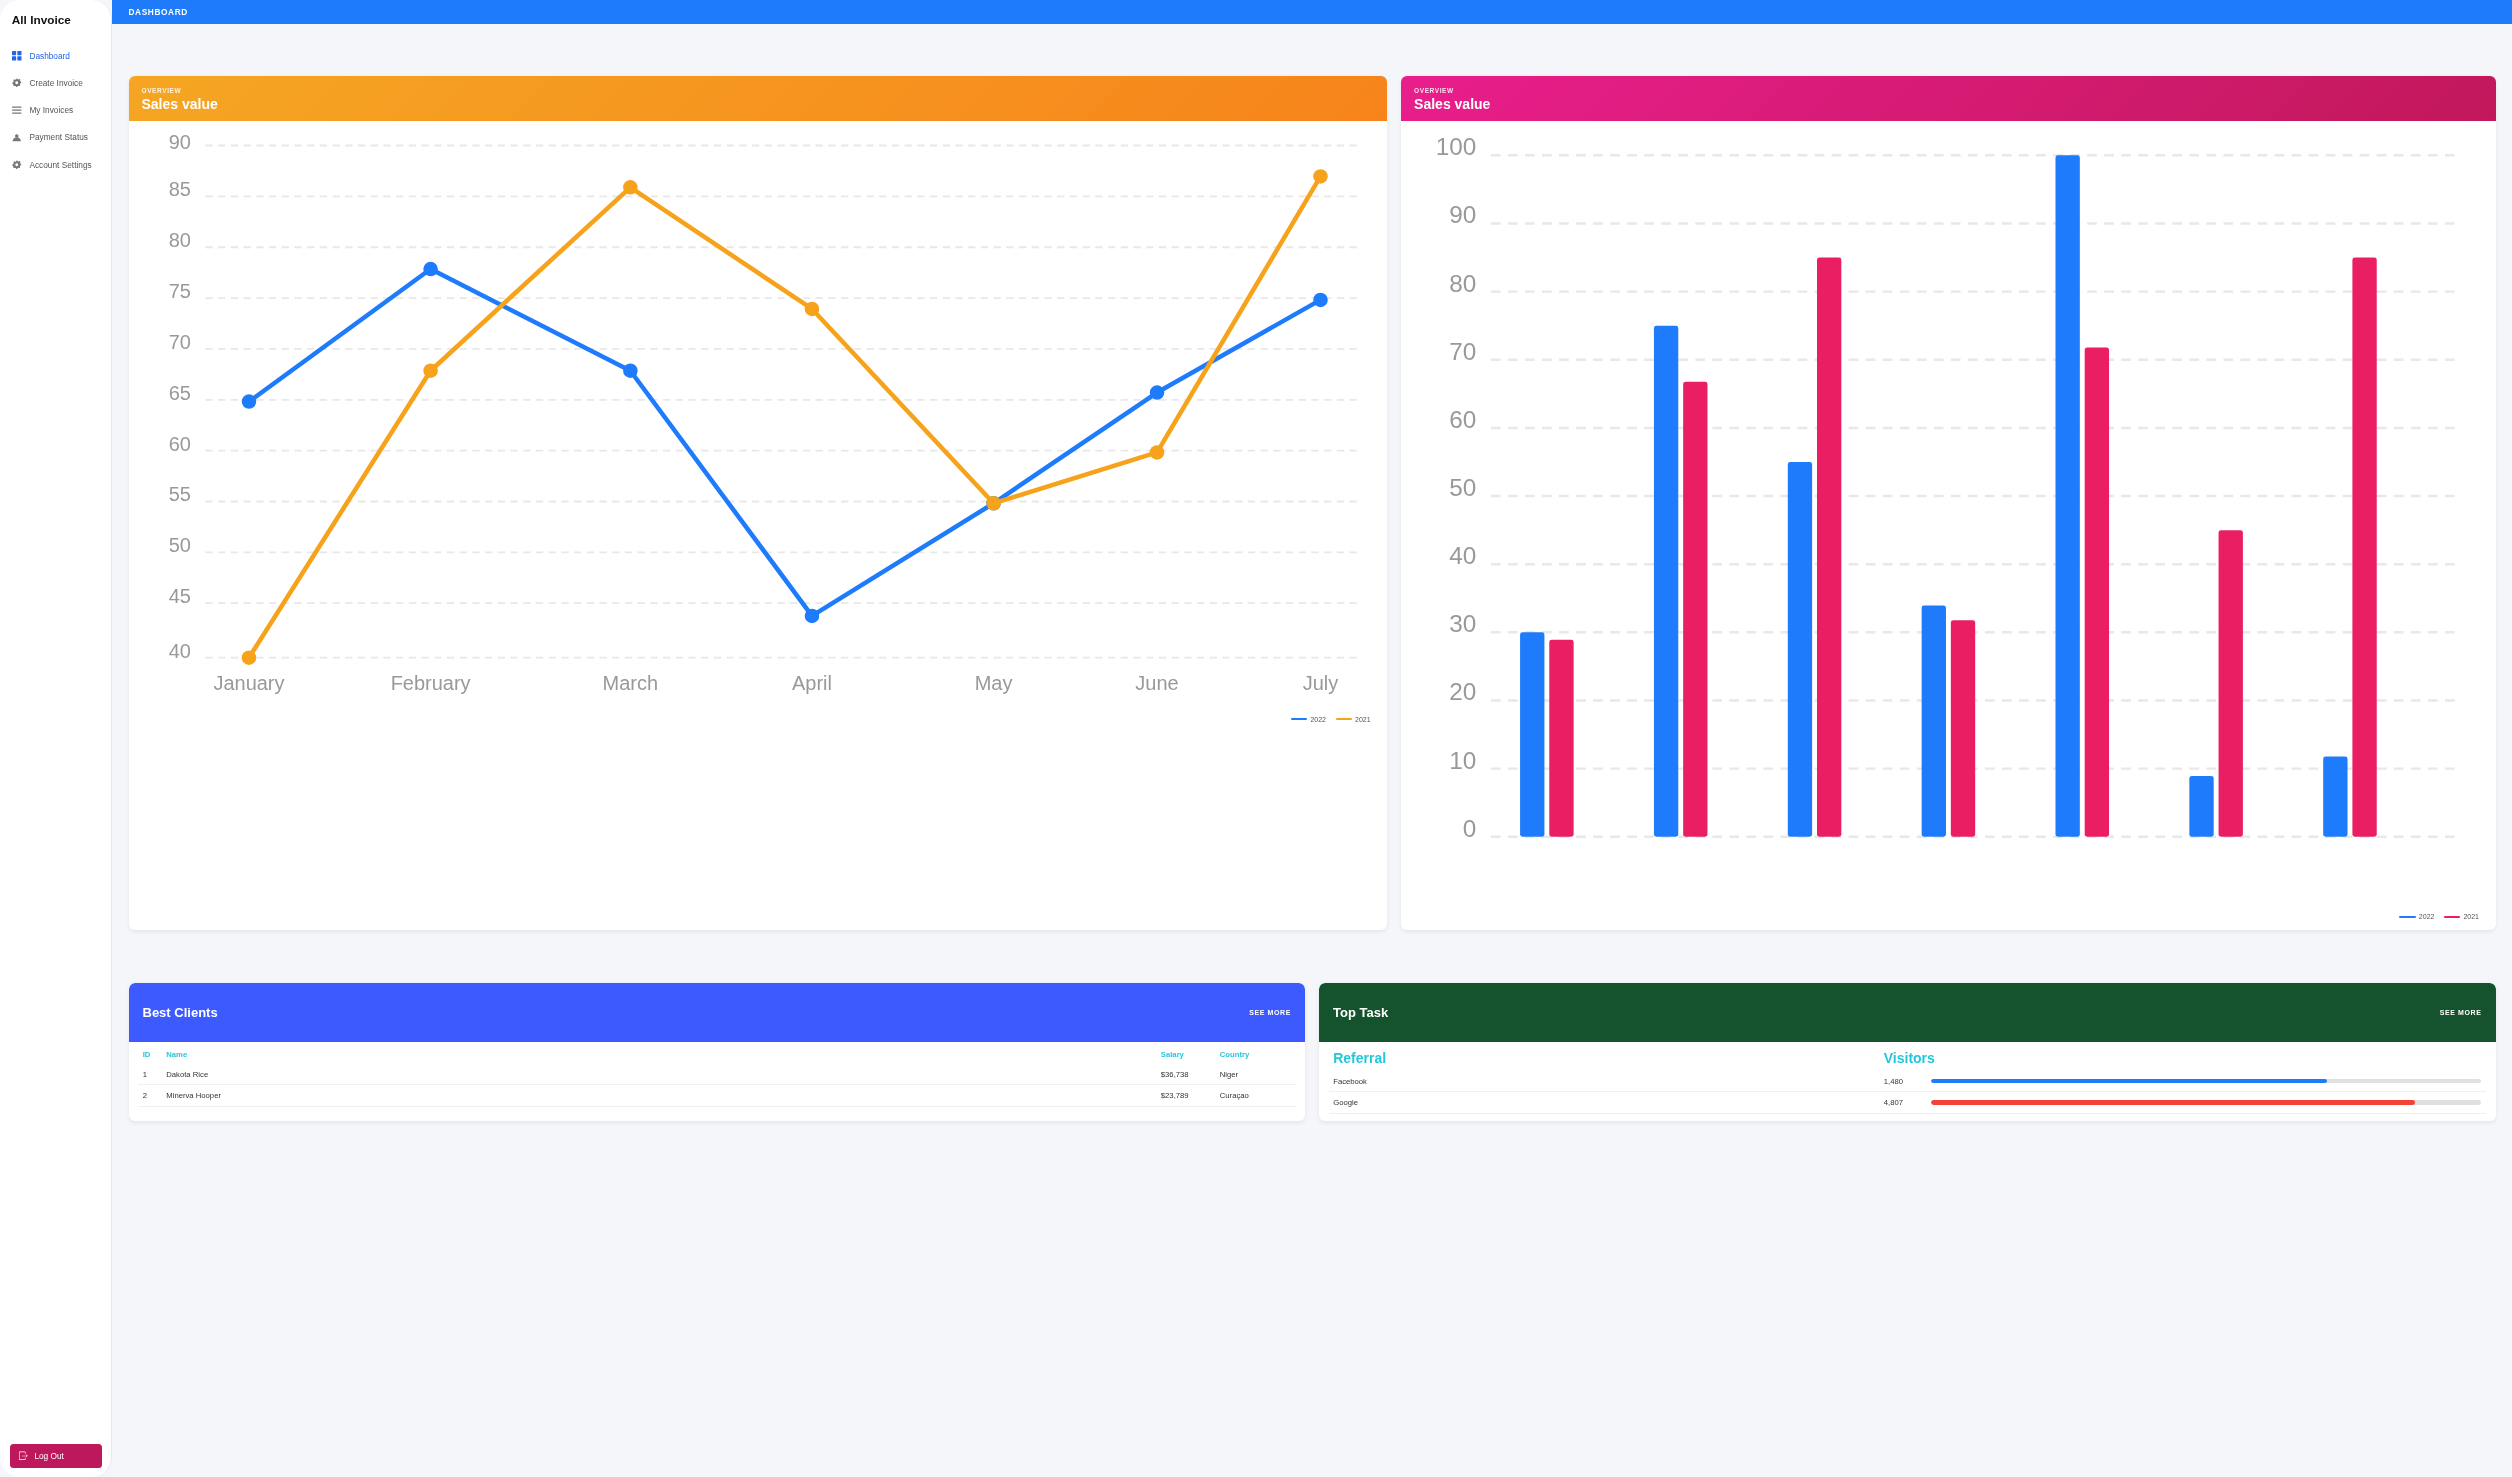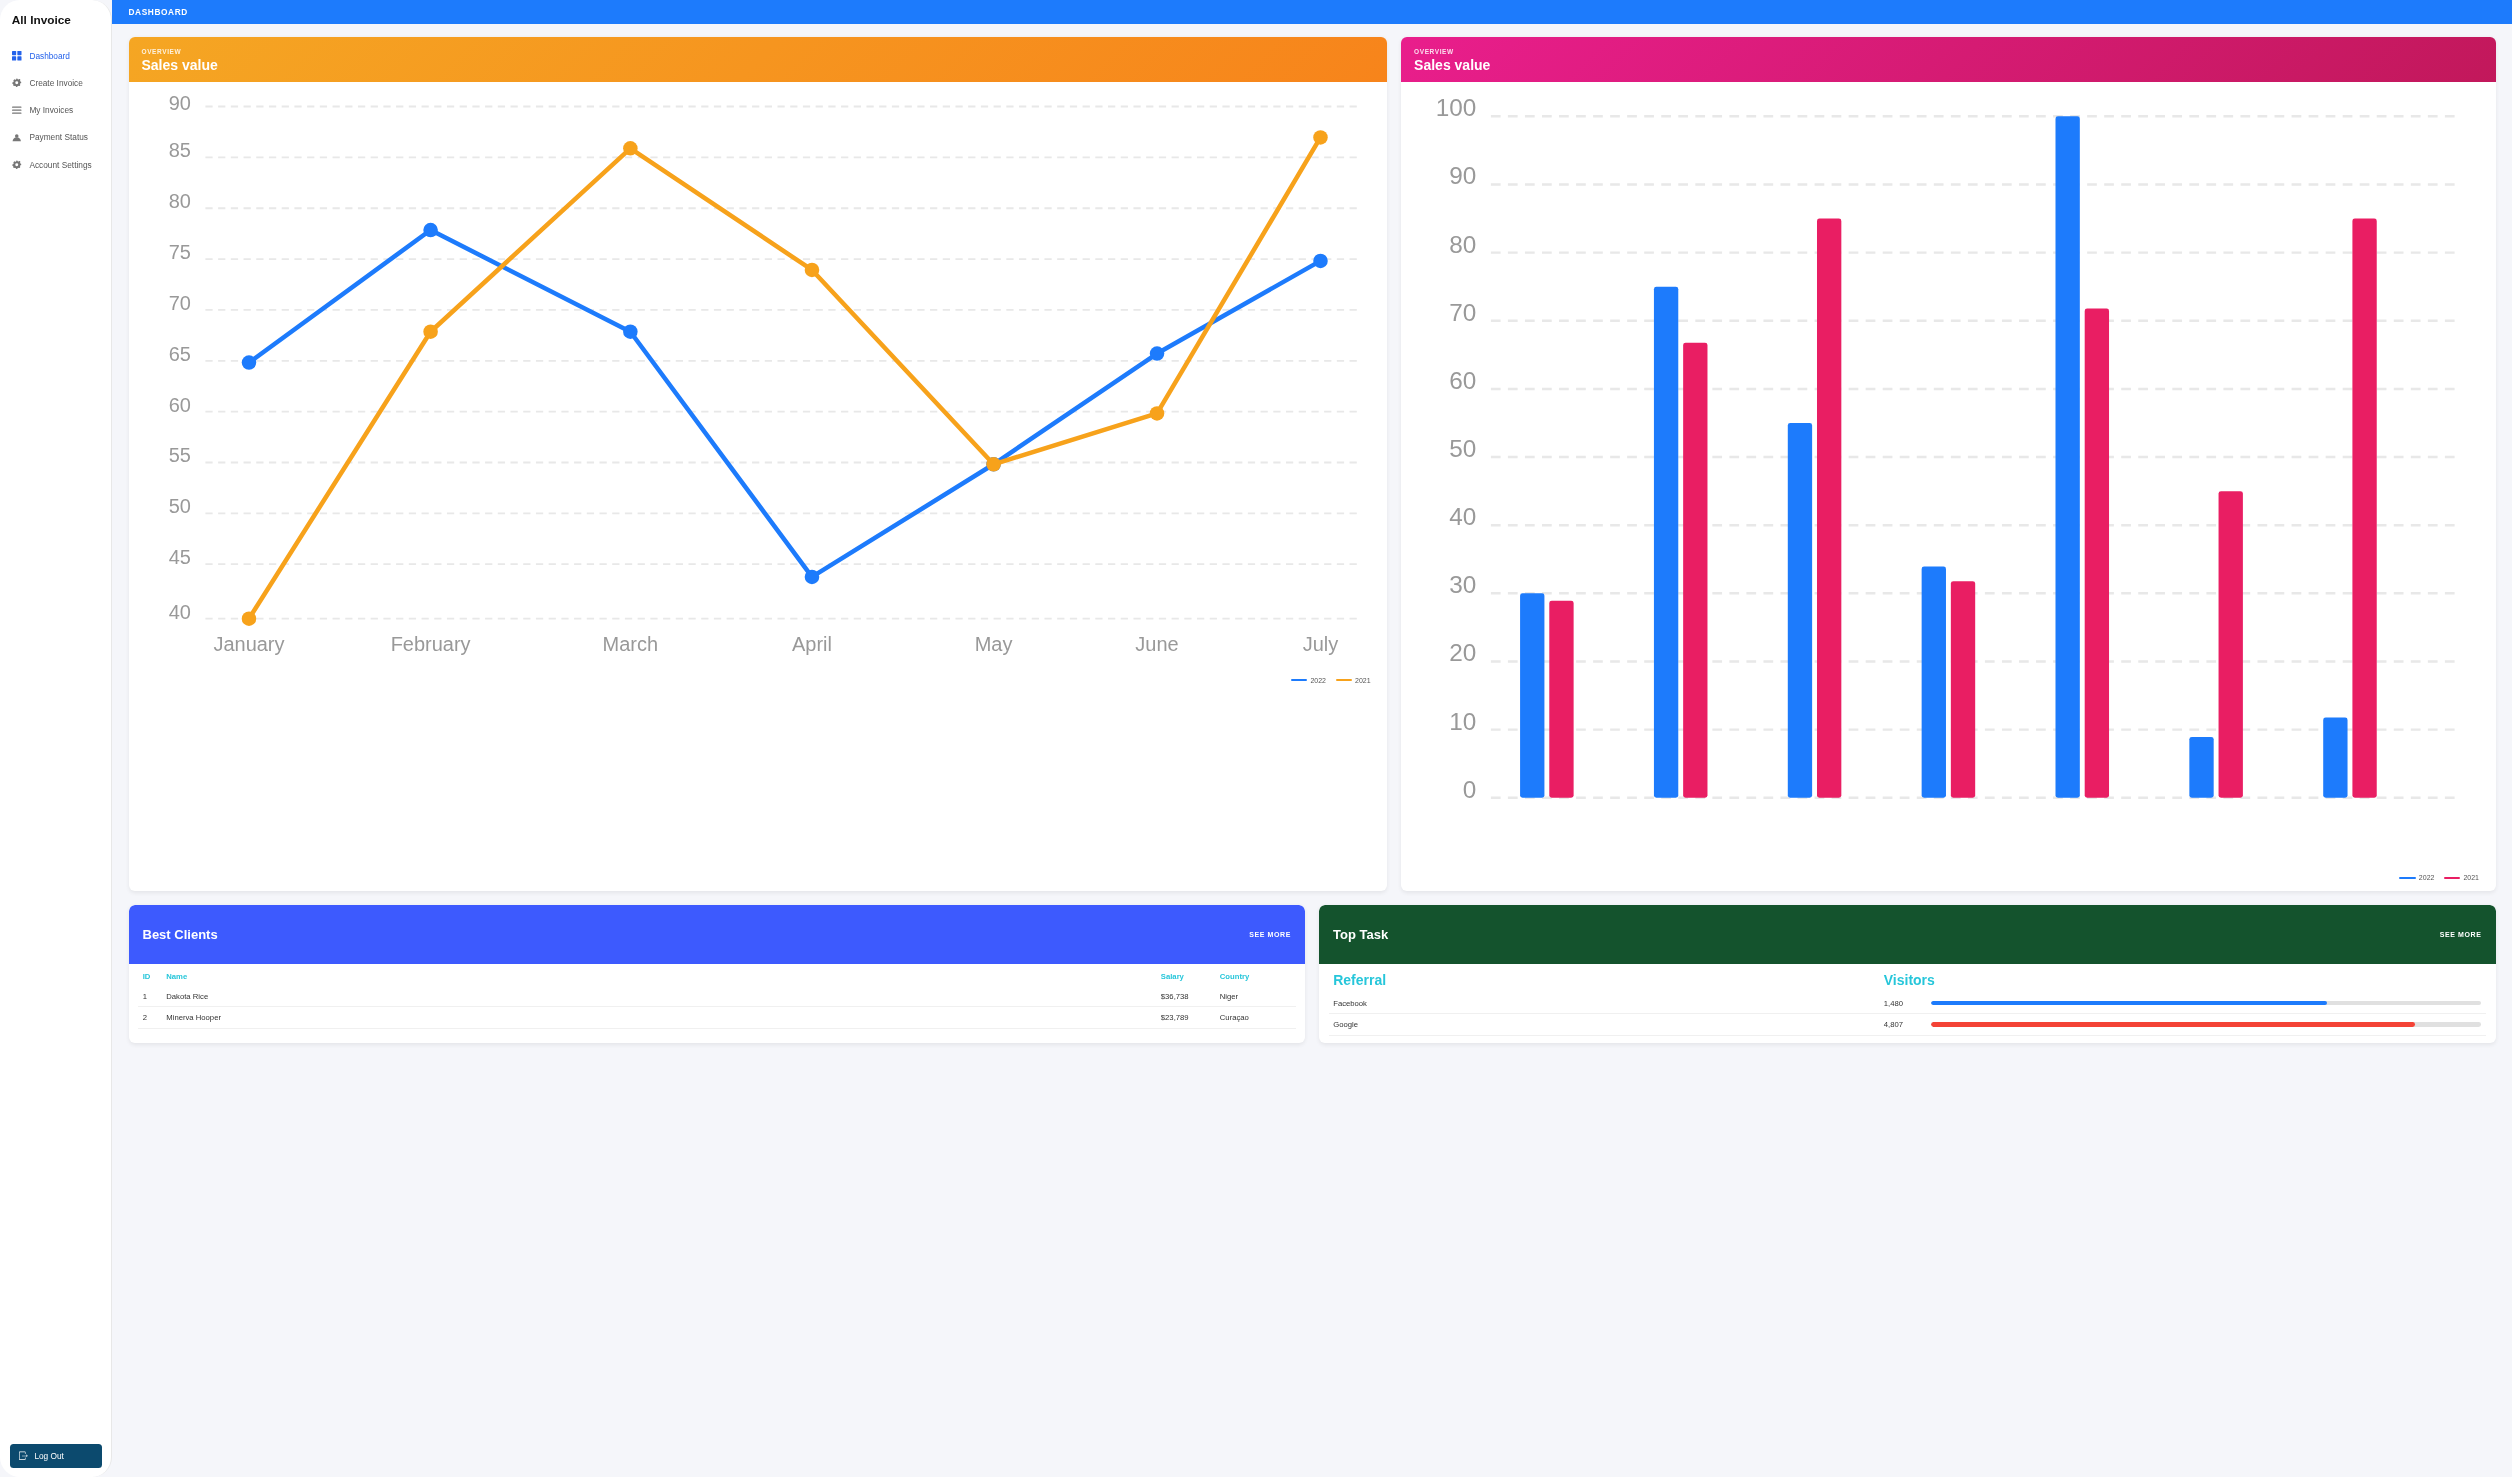--- a/index.html
+++ b/index.html
@@ -45,21 +45,21 @@
       display: flex;
       align-items: center;
       justify-content: center;
       color: #777;
       font-size: 9.5px;
       flex-shrink: 0;
     }
     .sidebar-item.active .sidebar-icon { color: #2563eb; }
     .sidebar-logout {
       margin: 9.5px;
-      background: #0c4a6e;
+      background: #be185d;
       color: #fff;
       border: none;
       border-radius: 3.5px;
       padding: 7px 9.5px;
       font-size: 8.3px;
       cursor: pointer;
       display: flex;
       align-items: center;
       gap: 5.9px;
       font-weight: 500;
@@ -90,20 +90,21 @@
       display: flex;
       gap: 14px;
     }
 
     
     .card {
       background: #fff;
       border-radius: 5.9px;
       overflow: hidden;
       box-shadow: 0 1.2px 4.7px rgba(0,0,0,0.07);
+      margin-top: 39px;
     }
     .card-header {
       padding: 10.6px 13px 9.5px;
     }
     .card-header .overview-label {
       font-size: 6.5px;
       font-weight: 600;
       letter-spacing: 0.6px;
       color: #fff;
       opacity: 0.85;

